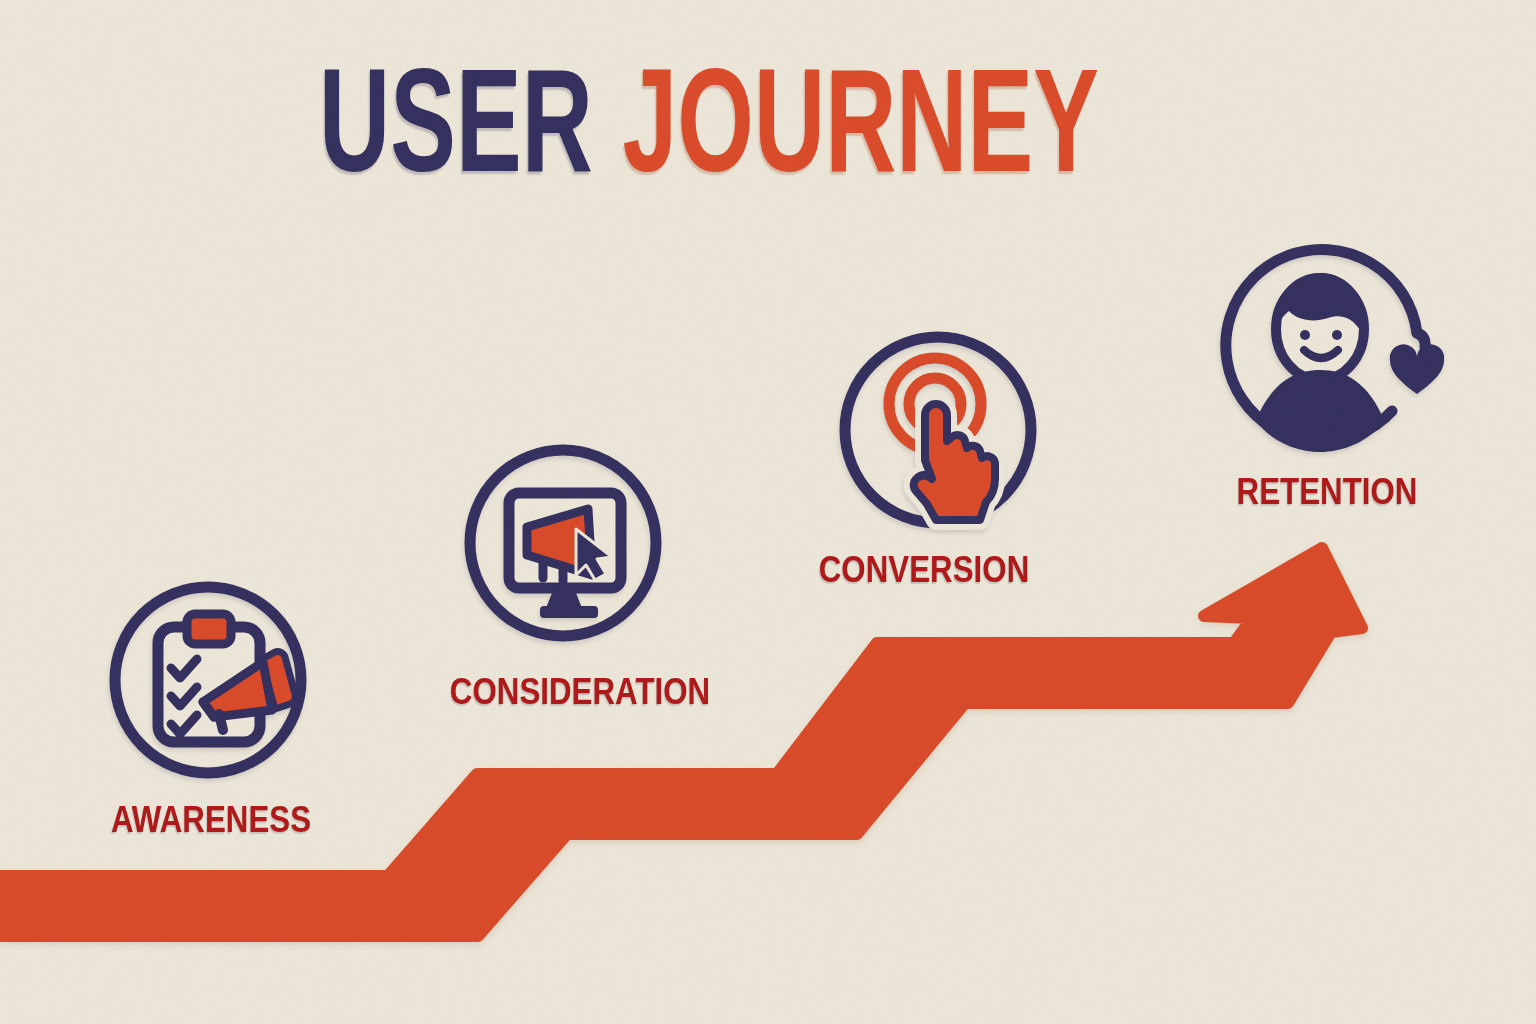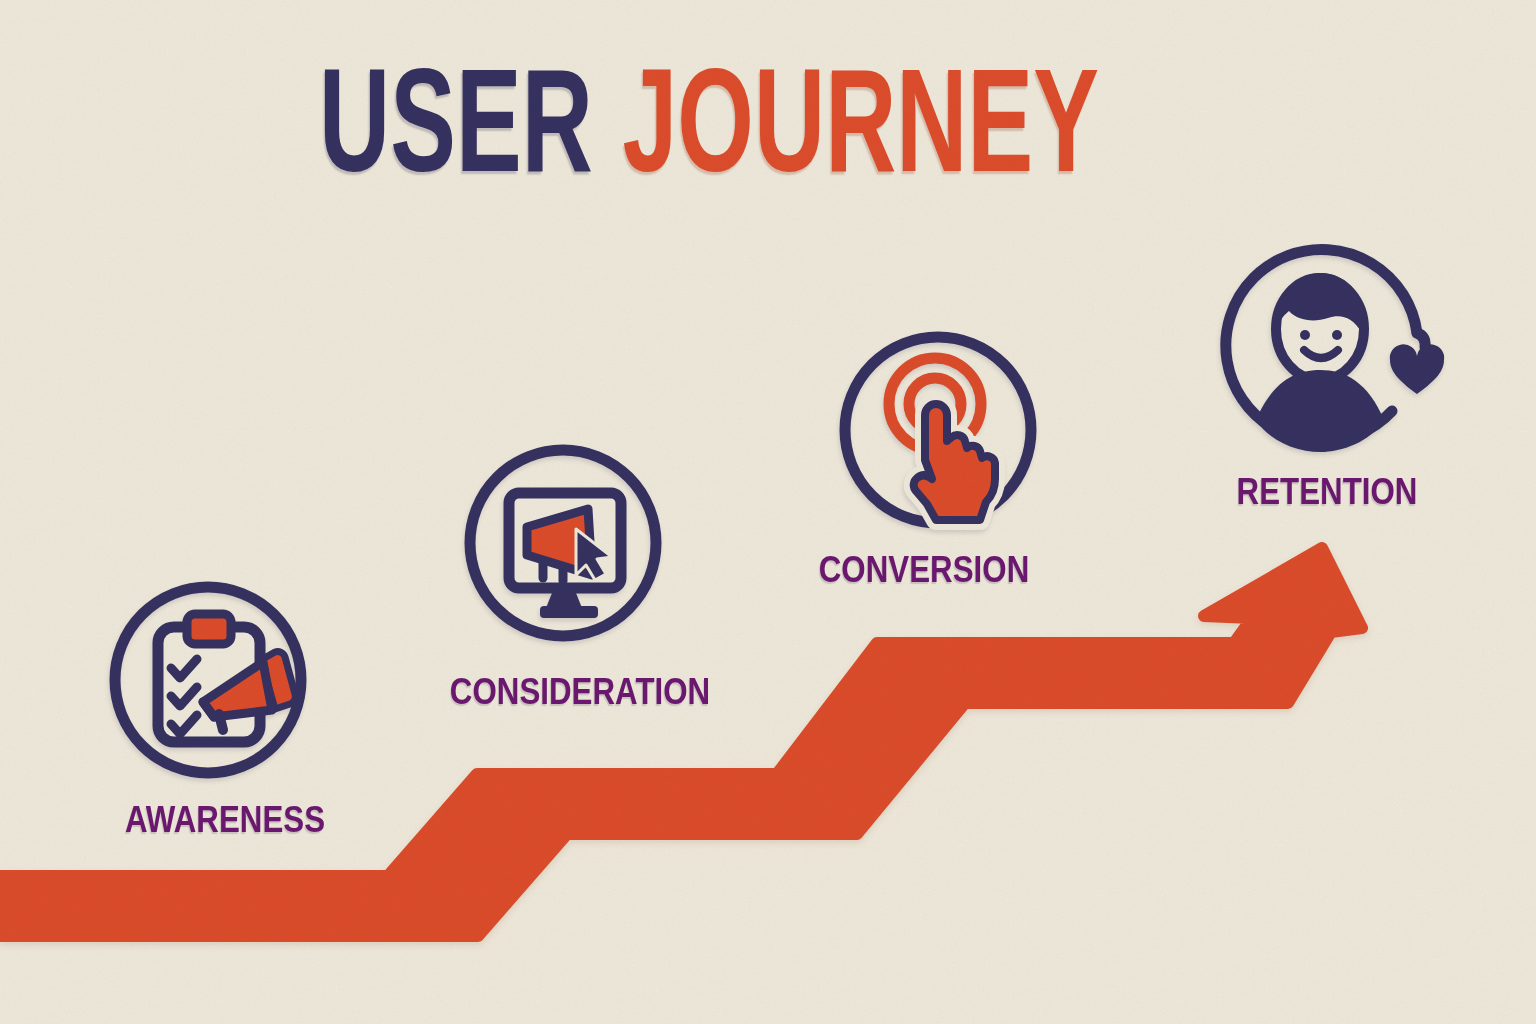--- a/index.html
+++ b/index.html
@@ -11,21 +11,21 @@
   .title{
     position:absolute;left:701px;top:40px;transform:translateX(-50%);
     margin:8px;white-space:nowrap;font-size:146px;line-height:1;font-weight:bold;text-align:center;
   }
   .title-inner{display:inline-block;transform:scaleX(.675);transform-origin:center;}
   .title .w1{color:#393464;margin-right:44px;text-shadow:-2px 3px 2px rgba(45,40,80,.22);}
   .title .w2{color:#e5502e;text-shadow:-2px 3px 2px rgba(140,40,12,.22);}
   .stage-icon{position:absolute;filter:drop-shadow(-1px 3px 2px rgba(45,40,80,.15));}
   .stage-label{
     position:absolute;transform:translateX(-50%);white-space:nowrap;
-    font-size:36px;font-weight:bold;color:#701a75;line-height:1;
+    font-size:36px;font-weight:bold;color:#b91c1c;line-height:1;
     text-shadow:-1px 2px 1px rgba(45,40,80,.18);
   }
   .stage-label-inner{display:inline-block;transform:scaleX(.87);transform-origin:center;}
   .grain{position:absolute;left:0;top:0;opacity:.05;pointer-events:none;}
 </style>
 </head>
 <body>
 
 <div class="canvas">
 
@@ -43,21 +43,21 @@
       <rect x="50" y="47" width="102" height="115" rx="16" fill="#f8f2e3" stroke="#393464" stroke-width="11"></rect>
       <rect x="79" y="34" width="44" height="30" rx="8" fill="#e4502d" stroke="#393464" stroke-width="9"></rect>
       <path d="M63 88 l9 10 l17 -19" fill="none" stroke="#393464" stroke-width="9" stroke-linecap="round" stroke-linejoin="round"></path>
       <path d="M63 116 l9 10 l17 -19" fill="none" stroke="#393464" stroke-width="9" stroke-linecap="round" stroke-linejoin="round"></path>
       <path d="M63 144 l9 10 l17 -19" fill="none" stroke="#393464" stroke-width="9" stroke-linecap="round" stroke-linejoin="round"></path>
       <path d="M153 80 l14 -8 a8 8 0 0 1 10 5 l10 37 a8 8 0 0 1 -5 10 l-15 5 z" fill="#e4502d" stroke="#393464" stroke-width="7" stroke-linejoin="round"></path>
       <path d="M95 122 L155 82 L164 130 L106 137 Z" fill="#e4502d" stroke="#393464" stroke-width="9" stroke-linejoin="round"></path>
       <path d="M111 134 l4 16" stroke="#393464" stroke-width="10" stroke-linecap="round"></path>
       <path d="M95 122 l11 15" stroke="#393464" stroke-width="9" stroke-linecap="round"></path>
     </svg>
-    <span class="stage-label" style="left:225px;top:802px">
+    <span class="stage-label" style="left:211px;top:802px">
       <span class="stage-label-inner">AWARENESS</span>
     </span>
   </div>
 
   <div>
     <svg class="stage-icon" style="left:463px;top:443px" width="200" height="200" viewBox="0 0 200 200">
       <circle cx="100" cy="100" r="93" fill="none" stroke="#393464" stroke-width="11"></circle>
       <rect x="46" y="50" width="112" height="95" rx="10" fill="#f8f2e3" stroke="#393464" stroke-width="11"></rect>
       <path d="M91 145 h20 l8 20 h-36 z" fill="#393464"></path>
       <rect x="77" y="163" width="58" height="12" rx="4" fill="#393464"></rect>

